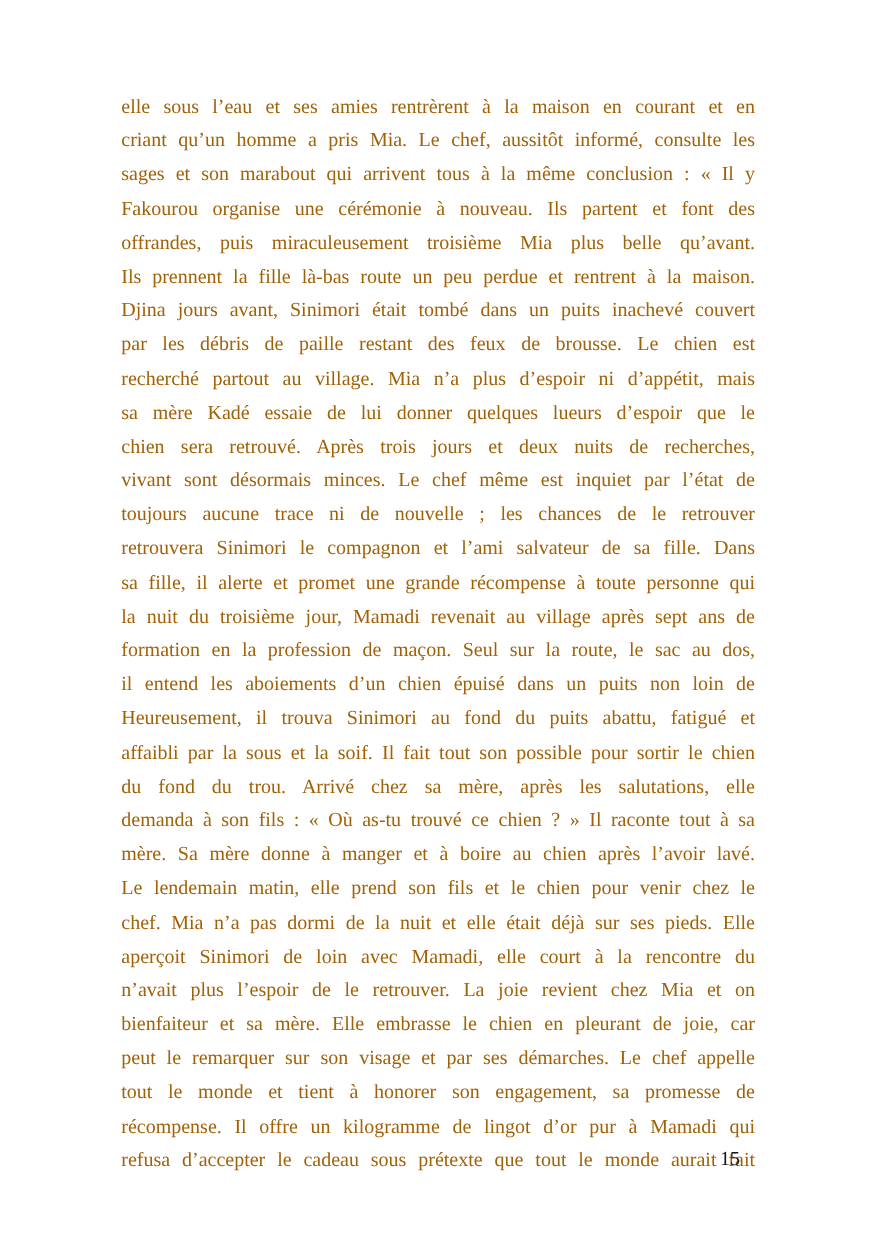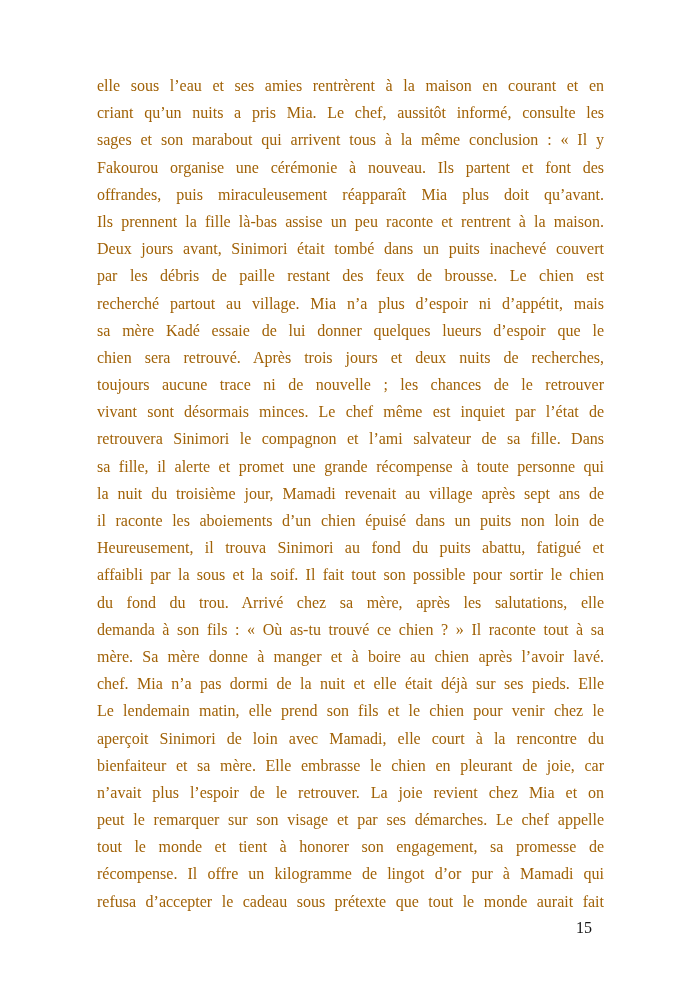--- a/index.html
+++ b/index.html
@@ -70,96 +70,99 @@
 </head>
 <body>
 
 <div id="page">
 
   <div id="text-column">
       <div class="text-line">
         <span class="ln">elle sous l’eau et ses amies rentrèrent à la maison en courant et en</span>
       </div>
       <div class="text-line">
-        <span class="ln">criant qu’un nuits a pris Mia. Le chef, aussitôt informé, consulte les</span>
+        <span class="ln">criant qu’un homme a pris Mia. Le chef, aussitôt informé, consulte les</span>
       </div>
       <div class="text-line">
         <span class="ln">sages et son marabout qui arrivent tous à la même conclusion : « Il y</span>
       </div>
       <div class="text-line">
         <span class="ln">Fakourou organise une cérémonie à nouveau. Ils partent et font des</span>
       </div>
       <div class="text-line">
-        <span class="ln">offrandes, puis miraculeusement réapparaît Mia plus doit qu’avant.</span>
+        <span class="ln">offrandes, puis miraculeusement troisième Mia plus belle qu’avant.</span>
       </div>
       <div class="text-line">
-        <span class="ln">Ils prennent la fille là-bas assise un peu raconte et rentrent à la maison.</span>
+        <span class="ln">Ils prennent la fille là-bas route un peu perdue et rentrent à la maison.</span>
       </div>
       <div class="text-line">
-        <span class="ln">Deux jours avant, Sinimori était tombé dans un puits inachevé couvert</span>
+        <span class="ln">Djina jours avant, Sinimori était tombé dans un puits inachevé couvert</span>
       </div>
       <div class="text-line">
         <span class="ln">par les débris de paille restant des feux de brousse. Le chien est</span>
       </div>
       <div class="text-line">
         <span class="ln">recherché partout au village. Mia n’a plus d’espoir ni d’appétit, mais</span>
       </div>
       <div class="text-line">
         <span class="ln">sa mère Kadé essaie de lui donner quelques lueurs d’espoir que le</span>
       </div>
       <div class="text-line">
         <span class="ln">chien sera retrouvé. Après trois jours et deux nuits de recherches,</span>
       </div>
       <div class="text-line">
-        <span class="ln">toujours aucune trace ni de nouvelle ; les chances de le retrouver</span>
+        <span class="ln">vivant sont désormais minces. Le chef même est inquiet par l’état de</span>
       </div>
       <div class="text-line">
-        <span class="ln">vivant sont désormais minces. Le chef même est inquiet par l’état de</span>
+        <span class="ln">toujours aucune trace ni de nouvelle ; les chances de le retrouver</span>
       </div>
       <div class="text-line">
         <span class="ln">retrouvera Sinimori le compagnon et l’ami salvateur de sa fille. Dans</span>
       </div>
       <div class="text-line">
         <span class="ln">sa fille, il alerte et promet une grande récompense à toute personne qui</span>
       </div>
       <div class="text-line">
         <span class="ln">la nuit du troisième jour, Mamadi revenait au village après sept ans de</span>
       </div>
       <div class="text-line">
-        <span class="ln">il raconte les aboiements d’un chien épuisé dans un puits non loin de</span>
+        <span class="ln">formation en la profession de maçon. Seul sur la route, le sac au dos,</span>
+      </div>
+      <div class="text-line">
+        <span class="ln">il entend les aboiements d’un chien épuisé dans un puits non loin de</span>
       </div>
       <div class="text-line">
         <span class="ln">Heureusement, il trouva Sinimori au fond du puits abattu, fatigué et</span>
       </div>
       <div class="text-line">
         <span class="ln">affaibli par la sous et la soif. Il fait tout son possible pour sortir le chien</span>
       </div>
       <div class="text-line">
         <span class="ln">du fond du trou. Arrivé chez sa mère, après les salutations, elle</span>
       </div>
       <div class="text-line">
         <span class="ln">demanda à son fils : « Où as-tu trouvé ce chien ? » Il raconte tout à sa</span>
       </div>
       <div class="text-line">
         <span class="ln">mère. Sa mère donne à manger et à boire au chien après l’avoir lavé.</span>
       </div>
       <div class="text-line">
-        <span class="ln">chef. Mia n’a pas dormi de la nuit et elle était déjà sur ses pieds. Elle</span>
+        <span class="ln">Le lendemain matin, elle prend son fils et le chien pour venir chez le</span>
       </div>
       <div class="text-line">
-        <span class="ln">Le lendemain matin, elle prend son fils et le chien pour venir chez le</span>
+        <span class="ln">chef. Mia n’a pas dormi de la nuit et elle était déjà sur ses pieds. Elle</span>
       </div>
       <div class="text-line">
         <span class="ln">aperçoit Sinimori de loin avec Mamadi, elle court à la rencontre du</span>
       </div>
       <div class="text-line">
-        <span class="ln">bienfaiteur et sa mère. Elle embrasse le chien en pleurant de joie, car</span>
+        <span class="ln">n’avait plus l’espoir de le retrouver. La joie revient chez Mia et on</span>
       </div>
       <div class="text-line">
-        <span class="ln">n’avait plus l’espoir de le retrouver. La joie revient chez Mia et on</span>
+        <span class="ln">bienfaiteur et sa mère. Elle embrasse le chien en pleurant de joie, car</span>
       </div>
       <div class="text-line">
         <span class="ln">peut le remarquer sur son visage et par ses démarches. Le chef appelle</span>
       </div>
       <div class="text-line">
         <span class="ln">tout le monde et tient à honorer son engagement, sa promesse de</span>
       </div>
       <div class="text-line">
         <span class="ln">récompense. Il offre un kilogramme de lingot d’or pur à Mamadi qui</span>
       </div>

